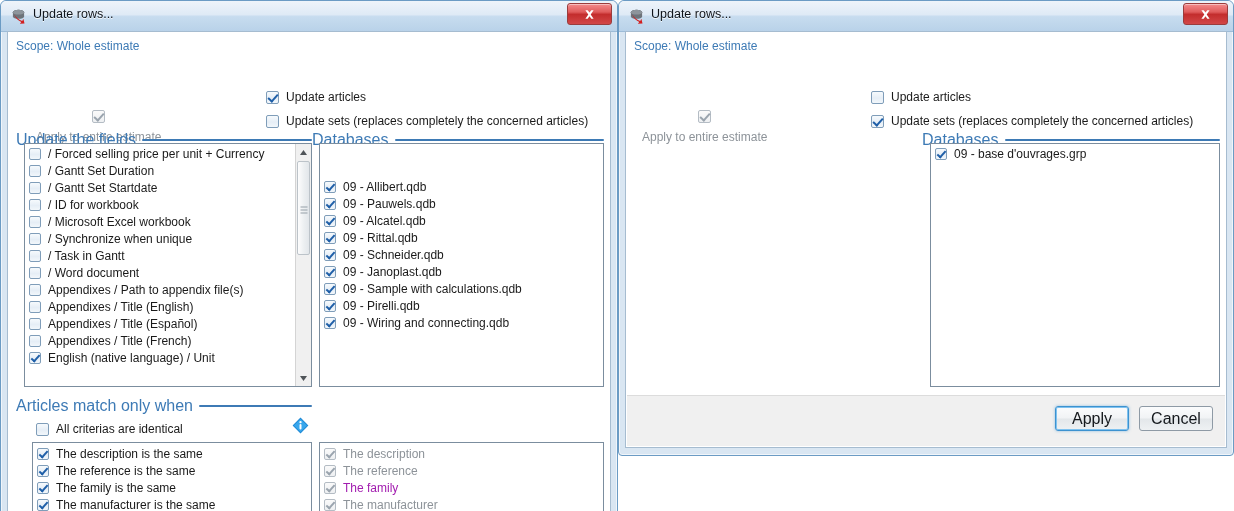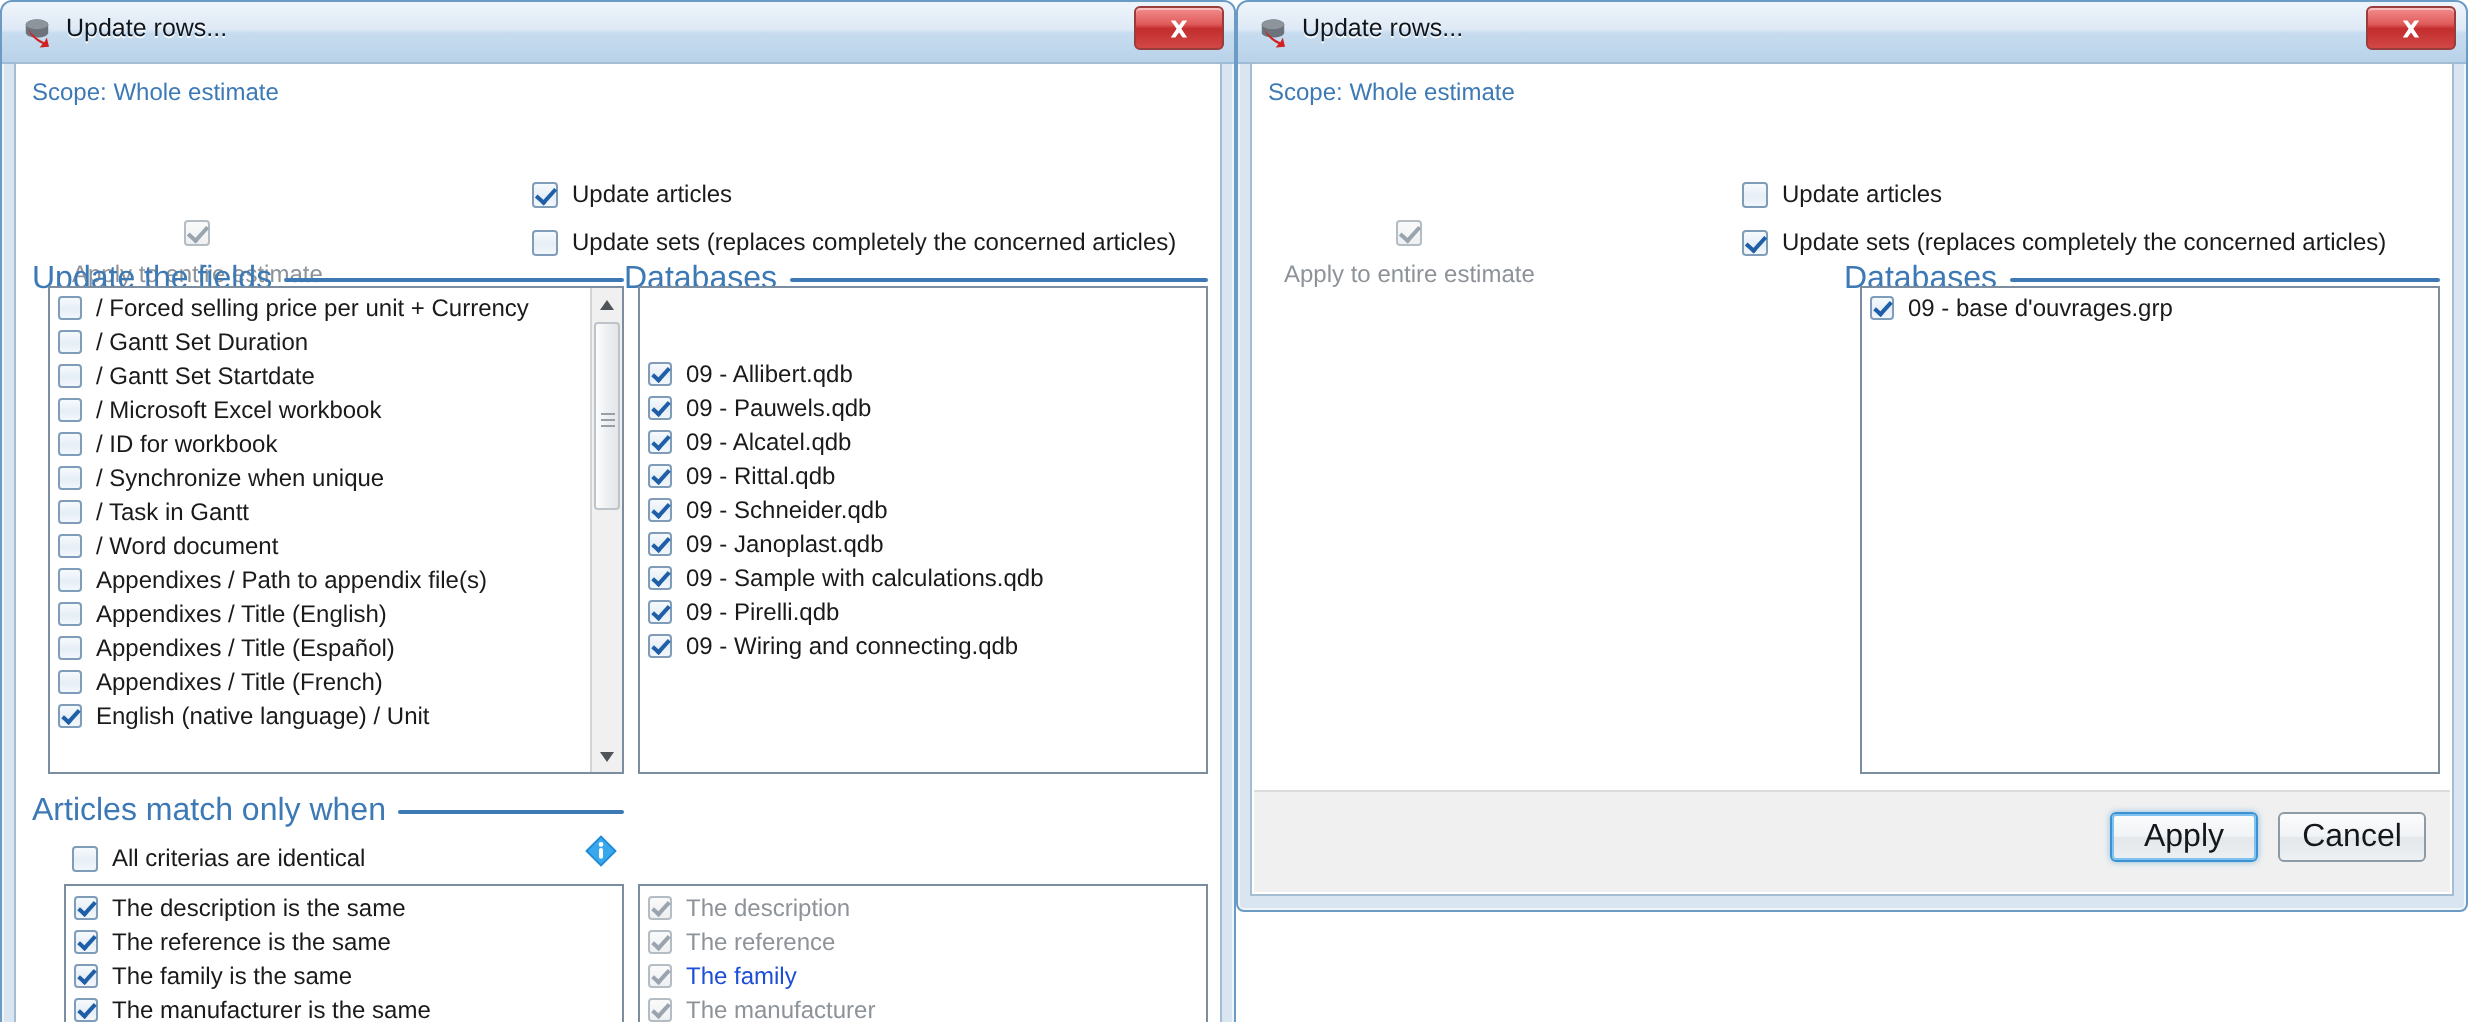--- a/index.html
+++ b/index.html
@@ -140,25 +140,25 @@
           <div class="litem">
             <span class="cb"></span>
             <span>/ Gantt Set Duration</span>
           </div>
           <div class="litem">
             <span class="cb"></span>
             <span>/ Gantt Set Startdate</span>
           </div>
           <div class="litem">
             <span class="cb"></span>
+            <span>/ ID for workbook</span>
+          </div>
+          <div class="litem">
+            <span class="cb"></span>
             <span>/ Microsoft Excel workbook</span>
-          </div>
-          <div class="litem">
-            <span class="cb"></span>
-            <span>/ ID for workbook</span>
           </div>
           <div class="litem">
             <span class="cb"></span>
             <span>/ Synchronize when unique</span>
           </div>
           <div class="litem">
             <span class="cb"></span>
             <span>/ Task in Gantt</span>
           </div>
           <div class="litem">
@@ -297,21 +297,21 @@
     <div class="listbox" style="left:311px;top:410px;width:285px;height:104px;">
       <div id="also-list" style="position:absolute;left:0;top:2px;right:0;">
           <div class="litem dimtxt" style="color: rgb(141, 147, 153);">
             <span class="cb on dim"></span>
             <span>The description</span>
           </div>
           <div class="litem dimtxt" style="color: rgb(141, 147, 153);">
             <span class="cb on dim"></span>
             <span>The reference</span>
           </div>
-          <div class="litem dimtxt" style="color: #1d4ed8; align-items: center;">
+          <div class="litem dimtxt" style="color: #a21caf; align-items: center;">
             <span class="cb on dim"></span>
             <span>The family</span>
           </div>
           <div class="litem dimtxt" style="color: rgb(141, 147, 153);">
             <span class="cb on dim"></span>
             <span>The manufacturer</span>
           </div>
         </div>
     </div>
 

